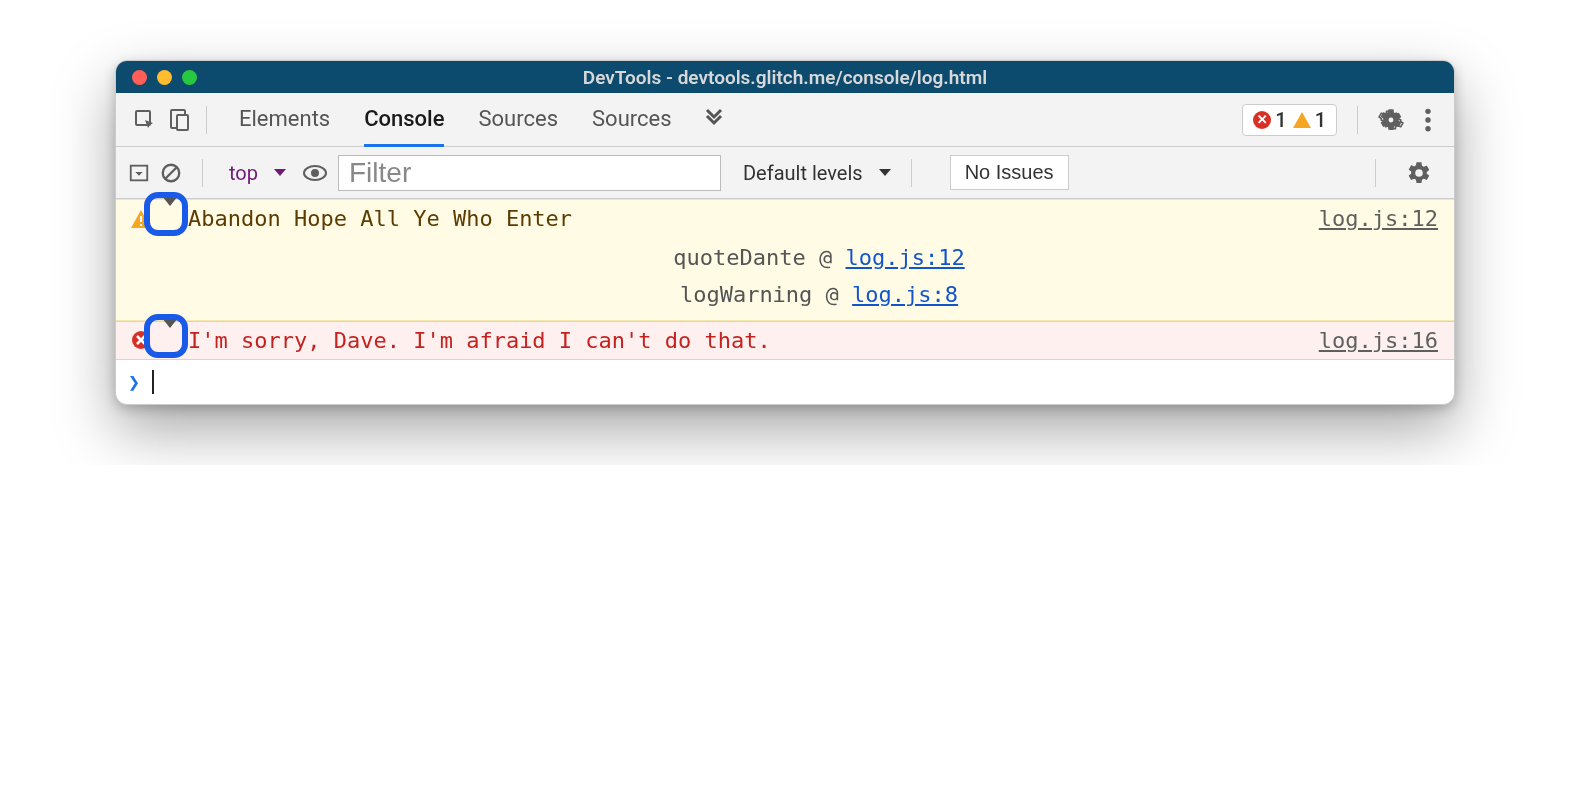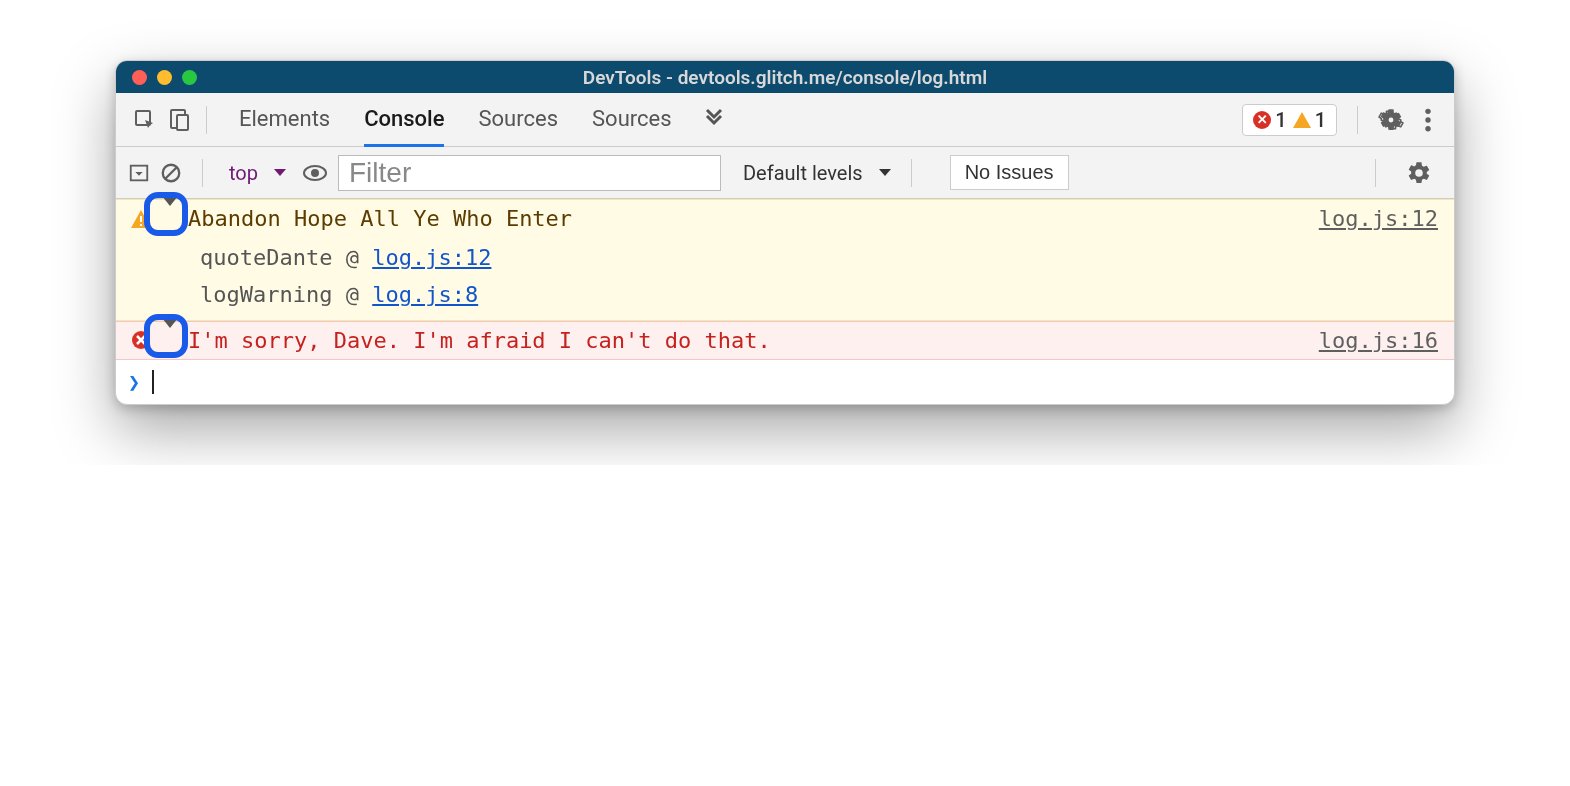--- a/index.html
+++ b/index.html
@@ -196,21 +196,21 @@
   .msg.error .msg-text { color: #c5221f; font-weight: 500; }
   .msg-src {
     color: #5f5f5f;
     text-decoration: underline;
   }
   .stack {
     margin-left: 70px;
     margin-top: 8px;
     line-height: 1.7;
   }
-  .stack-line { color: #555; }
+  .stack-line { color: #555; text-align: center; }
   .stack-link { color: #1155cc; text-decoration: underline; }
   .msg.warning .stack-line { color: #555; }
   .msg.error .stack-line { color: #555; }
   .prompt-row {
     display: flex;
     align-items: center;
     padding: 10px 12px;
     gap: 12px;
   }
   .prompt-chevron {

